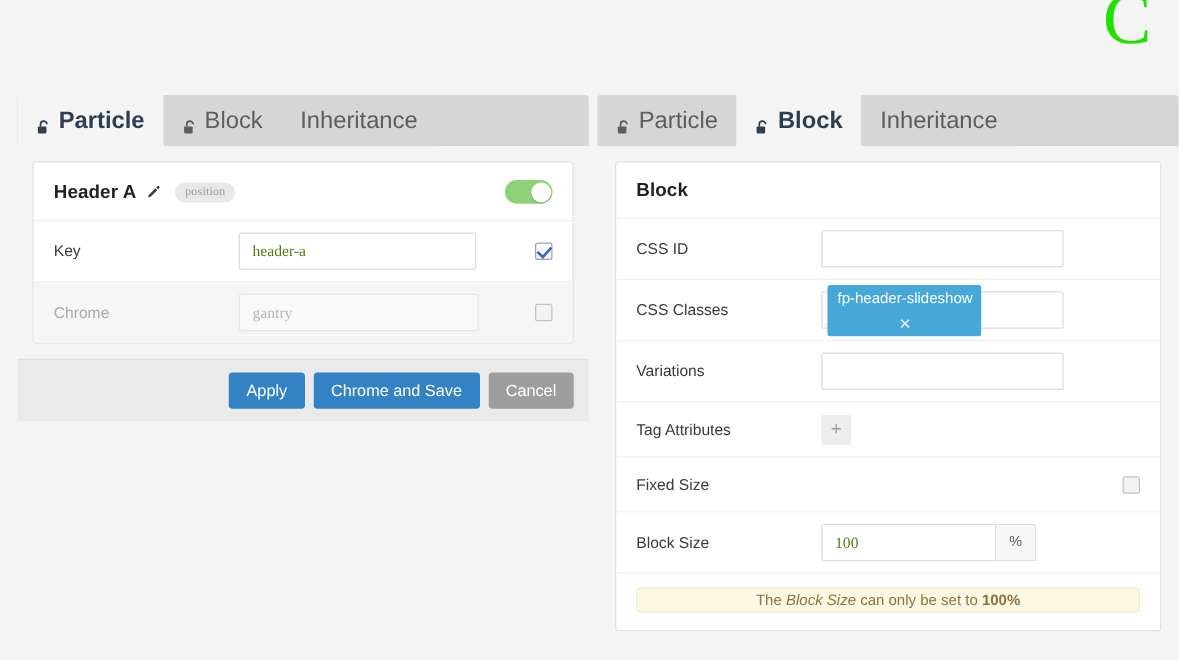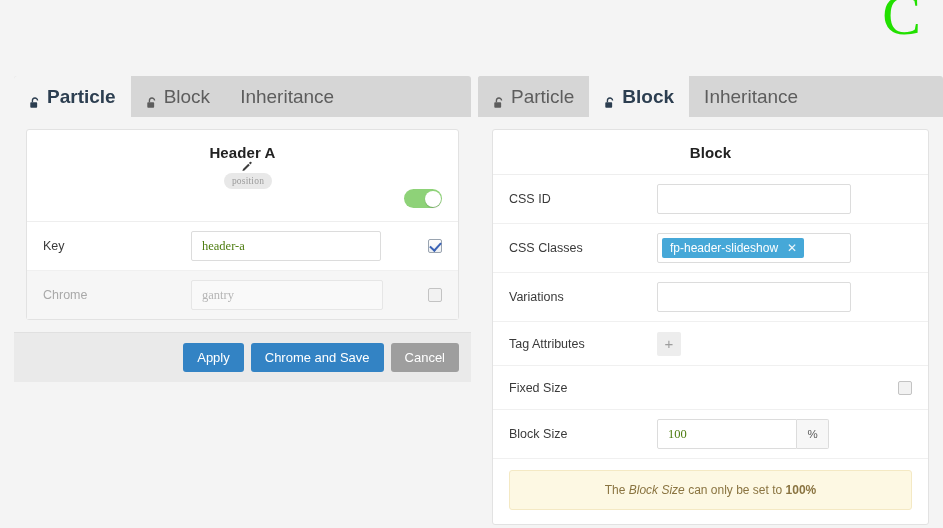--- a/index.html
+++ b/index.html
@@ -74,21 +74,20 @@
     border: 1px solid #e2e2e2;
     border-radius: 3px;
   }
 
   
   .card-head {
     display: flex;
     align-items: center;
     padding: 14px 16px 13px 16px;
     border-bottom: 1px solid #eeeeee;
-    flex-direction: column;
   }
   .card-title {
     font-size: 15px;
     font-weight: bold;
     color: #222;
     letter-spacing: .1px;
   }
   .pencil-icon { margin-left: 8px; color: #4b4b4b; display: inline-flex; align-items: center; }
   .pill {
     margin-left: 11px;
@@ -204,20 +203,21 @@
     display: inline-flex;
     align-items: center;
     gap: 9px;
     background: #46a8d8;
     color: #ffffff;
     border-radius: 2px;
     font-size: 12px;
     padding: 4px 7px 4px 8px;
     margin: 0 0 0 4px;
     line-height: 1;
+    flex-direction: column;
   }
   .chip .x { font-size: 12px; opacity: .9; cursor: pointer; }
   .chip-field {
     display: flex;
     align-items: center;
     height: 30px;
     border: 1px solid #dcdcdc;
     border-radius: 2px;
     background: #fff;
     width: 194px;
@@ -254,21 +254,21 @@
   }
 
   .notice {
     margin: 11px 16px 14px 16px;
     background: #fdf8e3;
     border: 1px solid #f4e9c4;
     border-radius: 3px;
     color: #8a7441;
     font-size: 12px;
     text-align: center;
-    padding: 12px 10px;
+    padding: 2px 10px;
   }
   .notice i { font-style: italic; }
   .notice b { font-weight: bold; }
 </style>
 </head>
 <body>
 
 <div id="root">
 
   <div class="brand-c">C</div>

